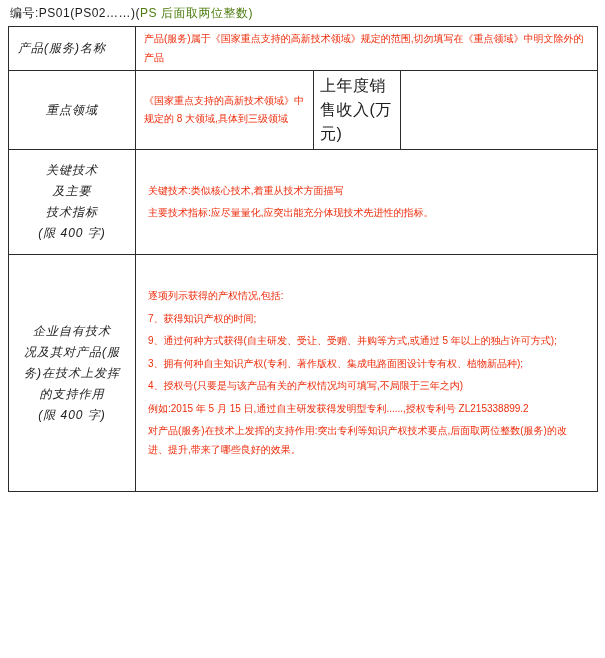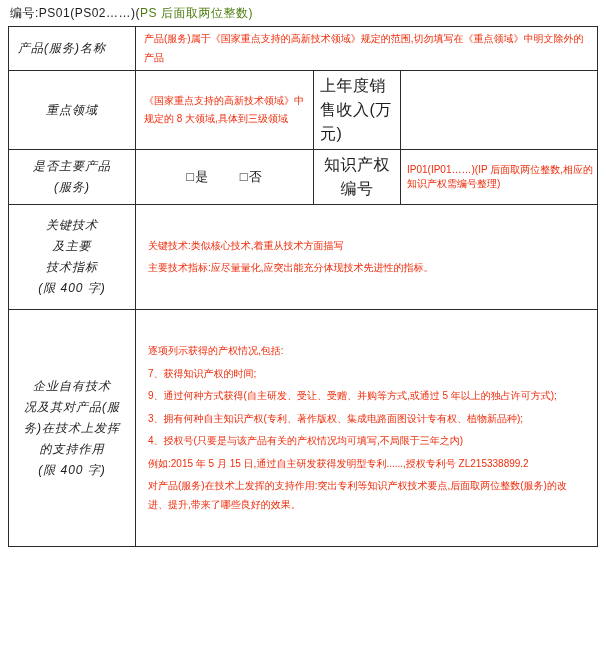--- a/index.html
+++ b/index.html
@@ -60,35 +60,20 @@
   </tr>
 
 
   <tr style="height:65px">
     <td class="label-cell">重点领域</td>
     <td class="note">《国家重点支持的高新技术领域》中规定的 8 大领域,具体到三级领域</td>
     <td class="small-head" style="padding-left:6px;padding-right:4px;">上年度销售收入(万元)</td>
     <td></td>
   </tr>
 
-  <tr style="height:44px">
-    <td class="label-cell">
-      <div>是否主要产品</div>
-      <div>(服务)</div>
-    </td>
-    <td class="checkbox-group">
-      <span class="checkbox">□是</span>
-      <span class="checkbox">□否</span>
-    </td>
-    <td class="small-head" style="text-align:center;padding-left:4px;padding-right:4px;">
-      <div>知识产权</div>
-      <div>编号</div>
-    </td>
-    <td class="note" style="line-height:1.45;padding-left:6px;padding-right:4px;">IP01(IP01……)(IP 后面取两位整数,相应的知识产权需编号整理)</td>
-  </tr>
 
   <tr style="height:105px">
     <td class="label-cell">
       <div>关键技术</div>
       <div>及主要</div>
       <div>技术指标</div>
       <div>(限 400 字)</div>
     </td>
     <td class="note" colspan="3">
       <p>关键技术:类似核心技术,着重从技术方面描写</p>

